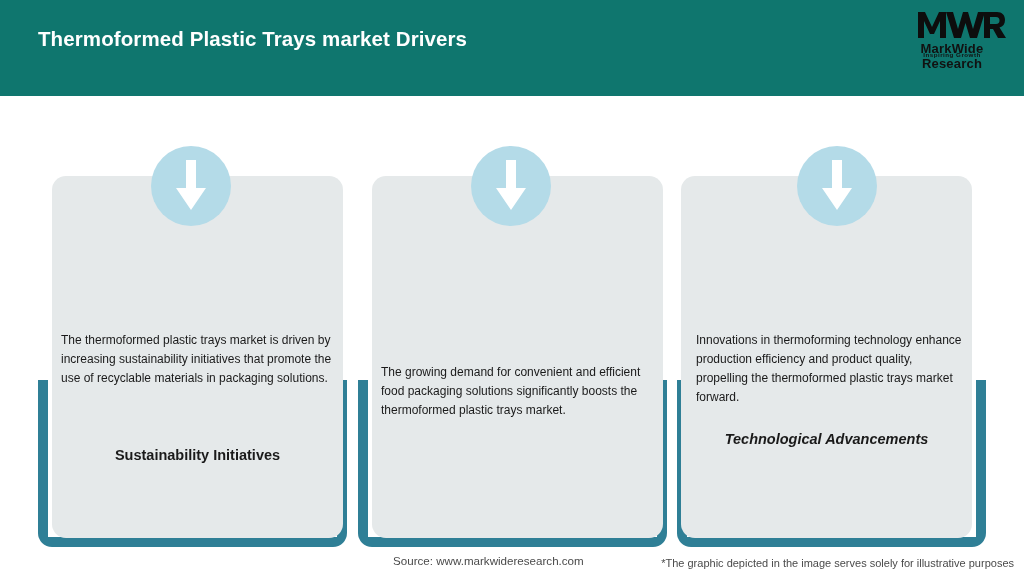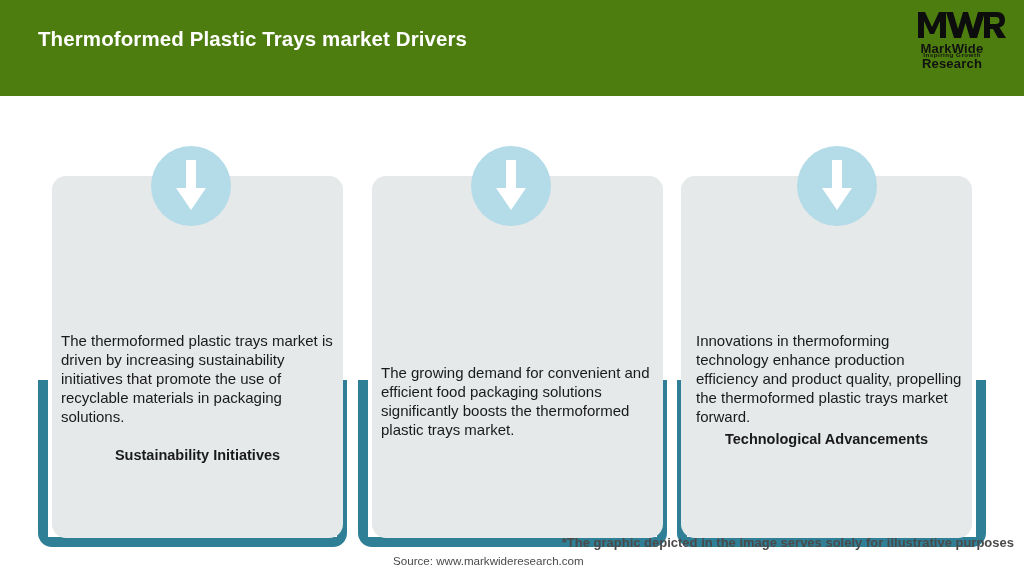--- a/index.html
+++ b/index.html
@@ -8,21 +8,21 @@
     background:#ffffff;
     font-family:"Liberation Sans", sans-serif;
     overflow:hidden;
     position:relative;
   }
   #stage{position:relative;width:1024px;height:576px;background:#fff;overflow:hidden;}
 
   
   .header{
     position:absolute;left:0;top:0;width:1024px;height:96px;
-    background:#4d7c0f;
+    background:#0f766e;
   }
   .header-title{
     position:absolute;left:38px;top:27px;
     font-size:20.5px;font-weight:bold;color:#ffffff;
     letter-spacing:.1px;white-space:nowrap;
   }
   
   .logo{position:absolute;right:18px;top:8px;width:108px;height:52px;}
   .logo svg{display:block;}
   .logo-name{
@@ -56,39 +56,39 @@
   .card-title{
     position:absolute;left:0;right:0;
     text-align:center;
     font-size:14.5px;font-weight:bold;color:#1a1a1a;
     line-height:22px;
     padding:0 16px;
     box-sizing:border-box;
   }
   .card-body{
     position:absolute;
-    font-size:15px;color:#1a1a1a;line-height:19px;
+    font-size:12px;color:#1a1a1a;line-height:19px;
     text-align:left;
   }
 
   .icon-circle{
     position:absolute;
     width:80px;height:80px;border-radius:50%;
     background:#b4dbe8;
   }
   .icon-circle svg{display:block;position:absolute;left:22px;top:14px;}
 
   
   .source{
     position:absolute;left:393px;top:554px;
     font-size:11.6px;font-weight:normal;color:#4a4a4a;white-space:nowrap;
   }
   .disclaimer{
-    position:absolute;right:10px;top:535px;
-    font-size:13px;font-weight:bold;color:#4a4a4a;white-space:nowrap;
+    position:absolute;right:10px;top:557px;
+    font-size:11px;font-weight:normal;color:#4a4a4a;white-space:nowrap;
   }
 </style>
 </head>
 <body>
 
 <div id="stage">
 
   <div class="header">
     <div class="header-title">Thermoformed Plastic Trays market Drivers</div>
 
@@ -131,21 +131,21 @@
     <div class="icon-circle" style="left:471px;top:146px;">
       <svg width="36" height="52" viewBox="0 0 36 52">
         <path d="M13 0 L23 0 L23 28 L33 28 L18 50 L3 28 L13 28 Z" fill="#ffffff"></path>
       </svg>
     </div>
 
     <div class="backing" style="left:677px;top:380px;width:309px;height:167px;"></div>
     <div class="backing-cut" style="left:687px;top:380px;width:289px;height:157px;"></div>
 
     <div class="card" style="left:681px;top:176px;width:291px;height:362px;">
-      <div class="card-title" style="top:252px;">Technological Advancements</div>
+      <div class="card-title" style="top:252px;font-style:italic;">Technological Advancements</div>
       <div class="card-body" style="left:15px;top:155px;width:268px;">Innovations in thermoforming technology enhance production efficiency and product quality, propelling the thermoformed plastic trays market forward.</div>
     </div>
 
     <div class="icon-circle" style="left:797px;top:146px;">
       <svg width="36" height="52" viewBox="0 0 36 52">
         <path d="M13 0 L23 0 L23 28 L33 28 L18 50 L3 28 L13 28 Z" fill="#ffffff"></path>
       </svg>
     </div>
 
   </div>

